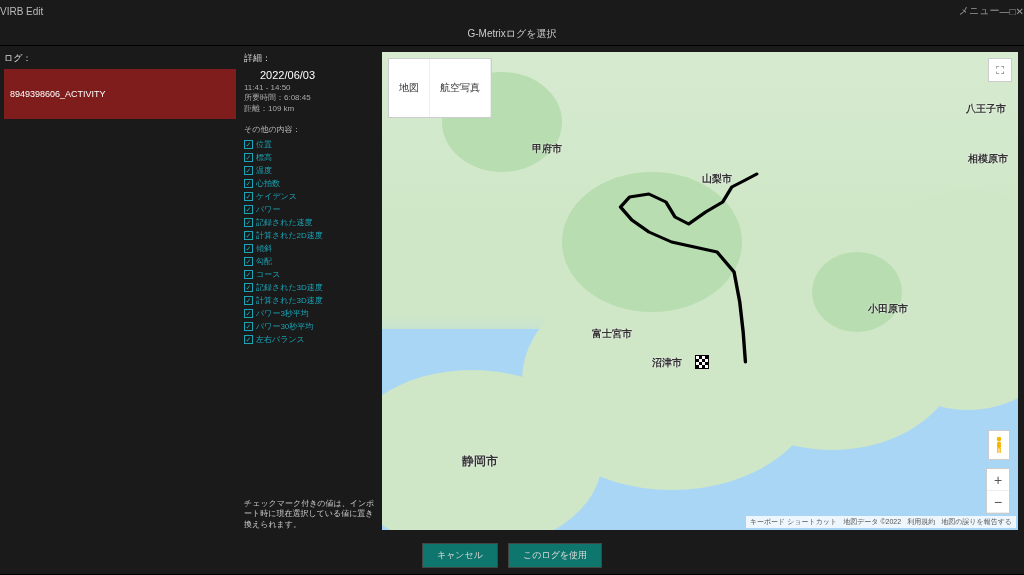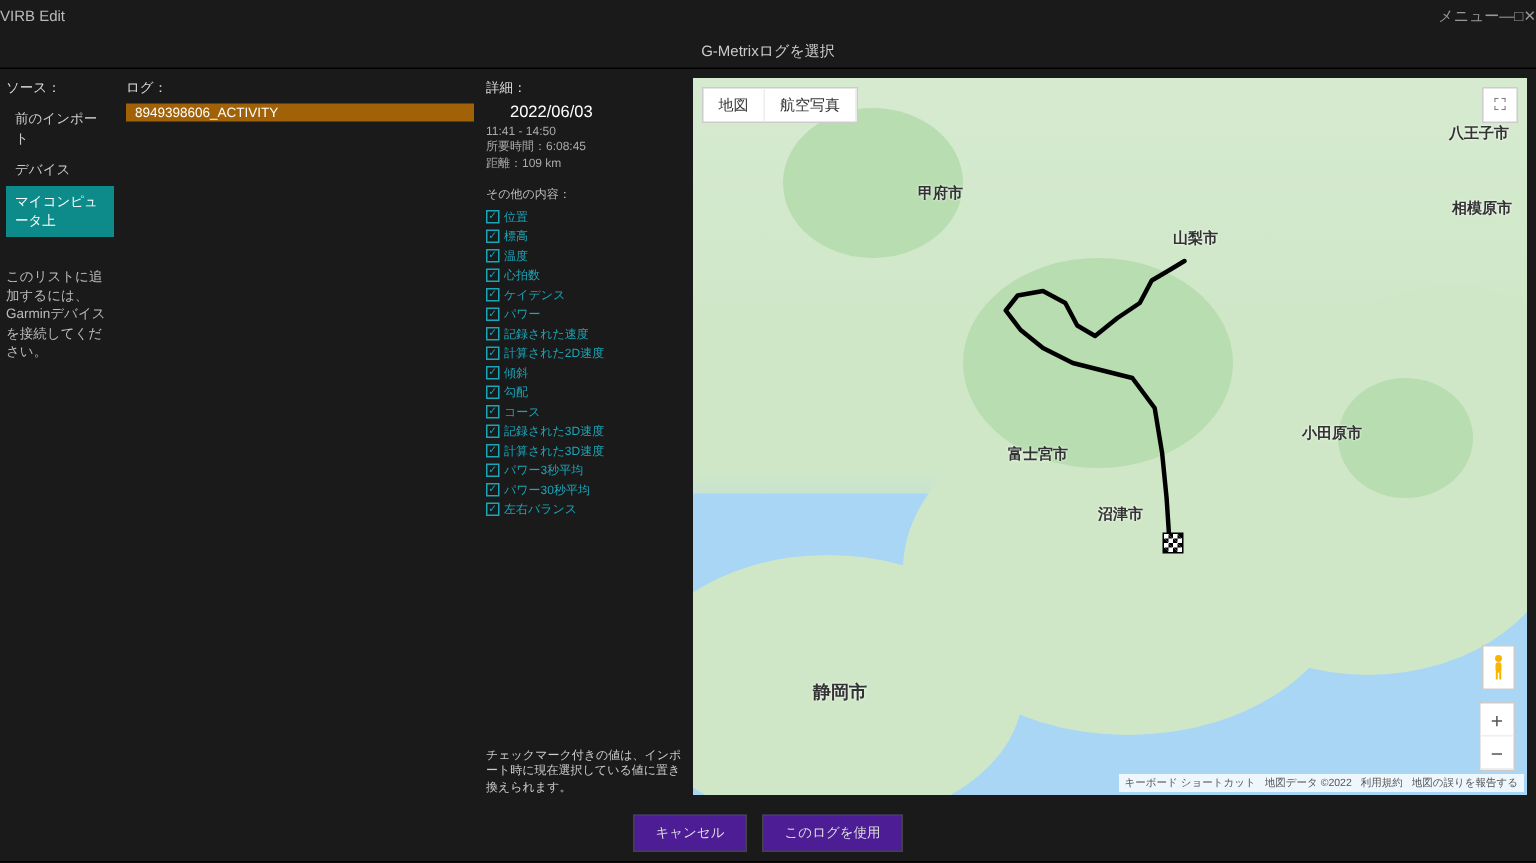--- a/index.html
+++ b/index.html
@@ -32,22 +32,22 @@
   .col-details { width: 140px; padding: 6px 4px; display:flex; flex-direction:column;}
   .col-map { flex: 1; padding: 6px 6px 6px 2px; }
   .col-label { font-size: 9px; color: #ddd; margin-bottom: 4px; }
   .source-item {
     display:block; padding: 4px 6px; font-size: 9px; color:#ccc;
     border-radius:0;
   }
   .source-item.active { background: #0d8a8a; color:#fff; }
   .source-help { margin-top: 20px; font-size: 9px; color:#bbb; line-height:1.4;}
   .log-item {
-    background:#a16207; color:#fff; font-size:9px;
-    padding: 1px 6px;
+    background:#7f1d1d; color:#fff; font-size:9px;
+    padding: 20px 6px;
   }
   .detail-date { font-size: 11px; color:#fff; margin-bottom:2px;margin-left:16px;}
   .detail-line { font-size: 8px; color:#aaa; line-height:1.3;}
   .detail-section-label { font-size: 8px; color:#bbb; margin:10px 0 4px;}
   .check-list { display:flex; flex-direction:column; gap:2px;}
   .check-item { display:flex; align-items:center; gap:3px; font-size:8px; color:#1aa5b8;}
   .check-item .box {
     width:9px; height:9px; border:1px solid #1aa5b8;
     display:flex; align-items:center; justify-content:center;
     font-size:7px; color:#1aa5b8; line-height:1;
@@ -65,28 +65,29 @@
     position:absolute; border-radius:50%;
     background:#cfe7c7;
   }
   .sea {
     position:absolute; left:0; right:0; bottom:0; height:42%;
     background:#a9d6f5;
   }
   .city-label {
     position:absolute; font-size:10px; color:#333; font-weight:600;
     text-shadow:0 0 2px #fff;
+    margin-top:20px;
   }
   .map-controls-tl {
     position:absolute; top:6px; left:6px;
     background:#fff; border:1px solid #ccc;
     display:flex;
   }
   .map-controls-tl .tab {
-    padding:4px 10px; font-size:10px; color:#333; border-right:1px solid #eee;
+    padding:22px 10px; font-size:10px; color:#333; border-right:1px solid #eee;
   }
   .map-controls-tr {
     position:absolute; top:6px; right:6px;
     width:24px; height:24px; background:#fff; border:1px solid #ccc;
     display:flex; align-items:center; justify-content:center;
     font-size:11px; color:#555;
   }
   .map-pegman {
     position:absolute; right:8px; bottom:70px;
     width:22px; height:30px; background:#fff; border:1px solid #ccc;
@@ -117,21 +118,21 @@
       linear-gradient(45deg,#000 25%,transparent 25%,transparent 75%,#000 75%),
       linear-gradient(45deg,#000 25%,#fff 25%,#fff 75%,#000 75%);
     background-size:6px 6px; background-position:0 0,3px 3px;
     border:1px solid #000;
   }
   .footer {
     height: 38px; background:#1a1a1a;
     display:flex; align-items:center; justify-content:center; gap:10px;
   }
   .btn {
-    background:#4c1d95; color:#ddd; font-size:9px;
+    background:#0f766e; color:#ddd; font-size:9px;
     padding:5px 14px; border:1px solid #444;
   }
   .green-patch{position:absolute;border-radius:50%;background:#b8ddb1;}
 </style>
 </head>
 <body>
 
 <div class="titlebar">
   <span class="title">VIRB Edit</span>
   <span class="spacer"></span>
@@ -142,27 +143,20 @@
     <span>✕</span>
   </div>
 </div>
 
 <div class="subheader">
   <span>G-Metrixログを選択</span>
 </div>
 
 <div class="main">
 
-  <div class="col-sources">
-    <div class="col-label">ソース：</div>
-    <div class="source-item">前のインポート</div>
-    <div class="source-item">デバイス</div>
-    <div class="source-item active">マイコンピュータ上</div>
-    <div class="source-help">このリストに追加するには、Garminデバイスを接続してください。</div>
-  </div>
 
   <div class="col-logs">
     <div class="col-label">ログ：</div>
     <div class="log-item">8949398606_ACTIVITY</div>
   </div>
 
   <div class="col-details">
     <div class="col-label">詳細：</div>
     <div class="detail-date">2022/06/03</div>
     <div class="detail-line">11:41 - 14:50</div>
@@ -252,21 +246,21 @@
       <div class="land-blob" style="width:220px;height:220px;right:-60px;bottom:120px;"></div>
 
       <div class="green-patch" style="width:180px;height:140px;left:180px;top:120px;"></div>
       <div class="green-patch" style="width:120px;height:100px;left:60px;top:20px;"></div>
       <div class="green-patch" style="width:90px;height:80px;left:430px;top:200px;"></div>
 
       <div class="city-label" style="right:12px;top:30px;">八王子市</div>
       <div class="city-label" style="right:10px;top:80px;">相模原市</div>
       <div class="city-label" style="left:320px;top:100px;">山梨市</div>
       <div class="city-label" style="left:150px;top:70px;">甲府市</div>
-      <div class="city-label" style="left:210px;top:244px;">富士宮市</div>
+      <div class="city-label" style="left:210px;top:255px;">富士宮市</div>
       <div class="city-label" style="left:270px;top:284px;">沼津市</div>
       <div class="city-label" style="left:80px;bottom:60px;font-size:12px;">静岡市</div>
       <div class="city-label" style="right:110px;top:230px;">小田原市</div>
 
       <svg class="route" viewBox="0 0 560 478" preserveAspectRatio="none">
         <path d="M320,310 L318,280 L315,250 L310,220 L295,200 L275,195 L255,190 L235,180 L220,168 L210,155 L218,145 L235,142 L250,150 L258,165 L270,172 L285,160 L300,150 L308,135 L320,128 L330,122" stroke="#000" stroke-width="3" fill="none" stroke-linejoin="round" stroke-linecap="round"></path>
       </svg>
       <div class="endmark" style="left:313px; top:303px;"></div>
 
       <div class="map-controls-tl">

